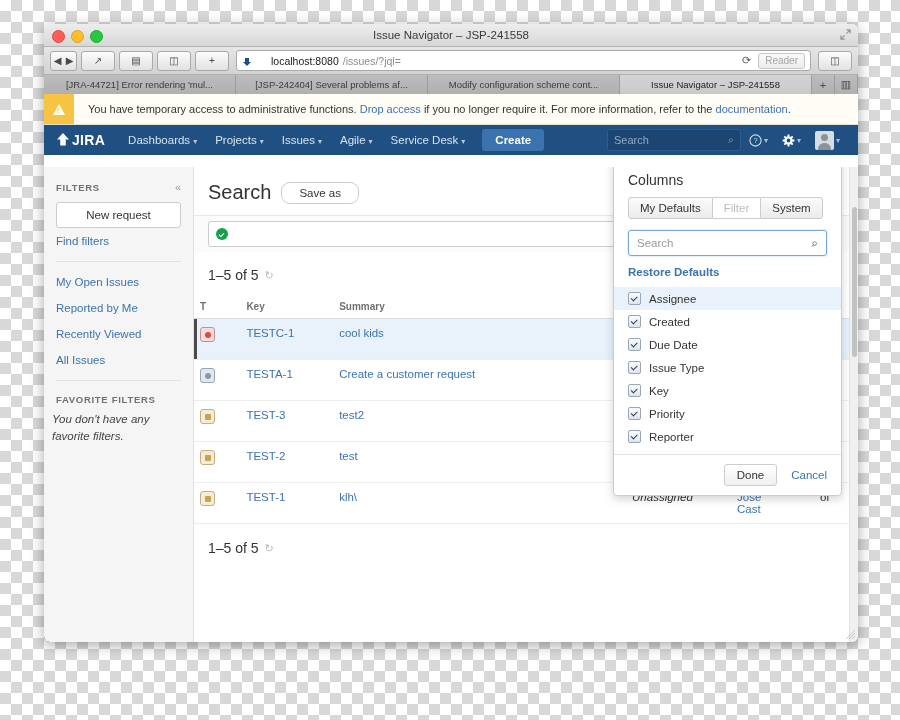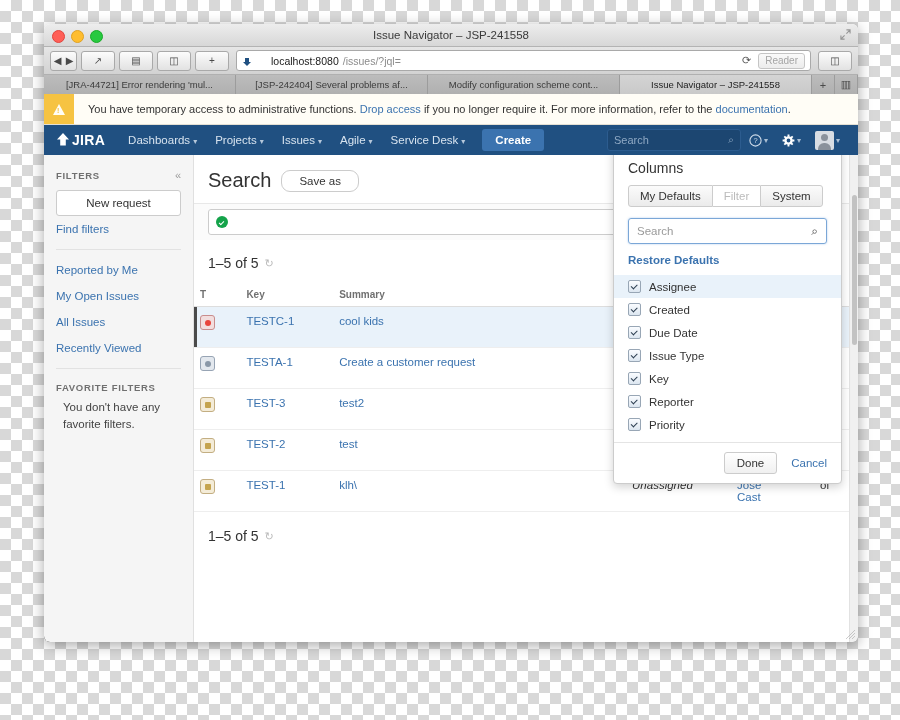--- a/index.html
+++ b/index.html
@@ -109,41 +109,41 @@
     width:120px;height:20px;display:flex;align-items:center;
     padding:0 6px;color:#8fa9c4;font-size:11px;
   }
   .jsearch .mag{margin-left:auto;font-size:10px;}
   .icon-btn{color:#cfdcea;font-size:13px;padding:0 6px;display:flex;align-items:center;gap:2px;}
   .icon-btn .caret{font-size:8px;color:#a9bed3;}
   .avatar{width:19px;height:19px;background:#d8dde3;border-radius:2px;position:relative;overflow:hidden;}
   .avatar:before{content:"";position:absolute;left:6px;top:3px;width:7px;height:7px;border-radius:50%;background:#8a929c;}
   .avatar:after{content:"";position:absolute;left:3px;top:12px;width:13px;height:9px;border-radius:6px 6px 0 0;background:#8a929c;}
 
-  .body-area{display:flex;height:490px;background:#000000;}
+  .body-area{display:flex;height:490px;background:#000000;margin-top:12px;}
 
   
   .sidebar{
     width:149px;flex:0 0 149px;background:#f5f5f5;border-right:1px solid #e0e0e0;
     padding:0;position:relative;
   }
   .side-head{
     display:flex;align-items:center;justify-content:space-between;
     padding:14px 12px 9px 12px;
   }
   .side-head .lbl{font-size:9.5px;font-weight:bold;color:#707070;letter-spacing:.7px;}
   .side-head .collapse{color:#9b9b9b;font-size:11px;}
   .newfilter{
     margin:0 12px;height:24px;background:#fff;border:1px solid #ccc;border-radius:3px;
     display:flex;align-items:center;justify-content:center;font-size:11.5px;color:#333;
   }
   .side-link{display:block;padding:7px 12px;font-size:11.5px;color:#3b73af;text-decoration:none;}
   .side-sep{height:1px;background:#e2e2e2;margin:7px 12px;}
   .side-sub{font-size:9.5px;font-weight:bold;color:#707070;letter-spacing:.7px;padding:6px 12px 4px;}
-  .side-empty{font-size:11.5px;color:#444;padding:2px 19px;line-height:1.45;}
+  .side-empty{font-size:11.5px;color:#444;font-style:italic;padding:2px 8px;line-height:1.45;}
   .side-grip{position:absolute;right:-4px;top:240px;width:5px;height:16px;}
   .side-grip i{display:block;width:2px;height:2px;background:#c4c4c4;margin:2px auto;border-radius:50%;}
 
   
   .main{flex:1;position:relative;overflow:hidden;background:#fff;}
   .main-head{
     display:flex;align-items:center;padding:14px 16px 11px 14px;gap:10px;
   }
   .ptitle{font-size:20px;color:#333;font-weight:normal;}
   .saveas{
@@ -362,24 +362,24 @@
     <div class="body-area">
 
       <div class="sidebar">
         <div class="side-head">
           <span class="lbl">FILTERS</span>
           <span class="collapse">«</span>
         </div>
         <div class="newfilter">New request</div>
         <a class="side-link" href="#">Find filters</a>
         <div class="side-sep"></div>
+        <a class="side-link" href="#">My Open Issues</a>
         <a class="side-link" href="#">Reported by Me</a>
-        <a class="side-link" href="#">My Open Issues</a>
+        <a class="side-link" href="#">Recently Viewed</a>
         <a class="side-link" href="#">All Issues</a>
-        <a class="side-link" href="#">Recently Viewed</a>
         <div class="side-sep"></div>
         <div class="side-sub">FAVORITE FILTERS</div>
         <div class="side-empty">You don't have any favorite filters.</div>
         <div class="side-grip">
             <i></i>
             <i></i>
             <i></i>
           </div>
       </div>
 
@@ -534,25 +534,25 @@
             <div class="cb-row">
                 <span class="cbx"></span>
                 <span>Issue Type</span>
               </div>
             <div class="cb-row">
                 <span class="cbx"></span>
                 <span>Key</span>
               </div>
             <div class="cb-row">
                 <span class="cbx"></span>
+                <span>Priority</span>
+              </div>
+            <div class="cb-row">
+                <span class="cbx"></span>
                 <span>Reporter</span>
-              </div>
-            <div class="cb-row">
-                <span class="cbx"></span>
-                <span>Priority</span>
               </div>
           </div>
           <div class="dd-foot">
             <span class="done-btn">Done</span>
             <a class="cancel-lnk" href="#">Cancel</a>
           </div>
         </div>
 
         <div class="vscroll">
             <i></i>

